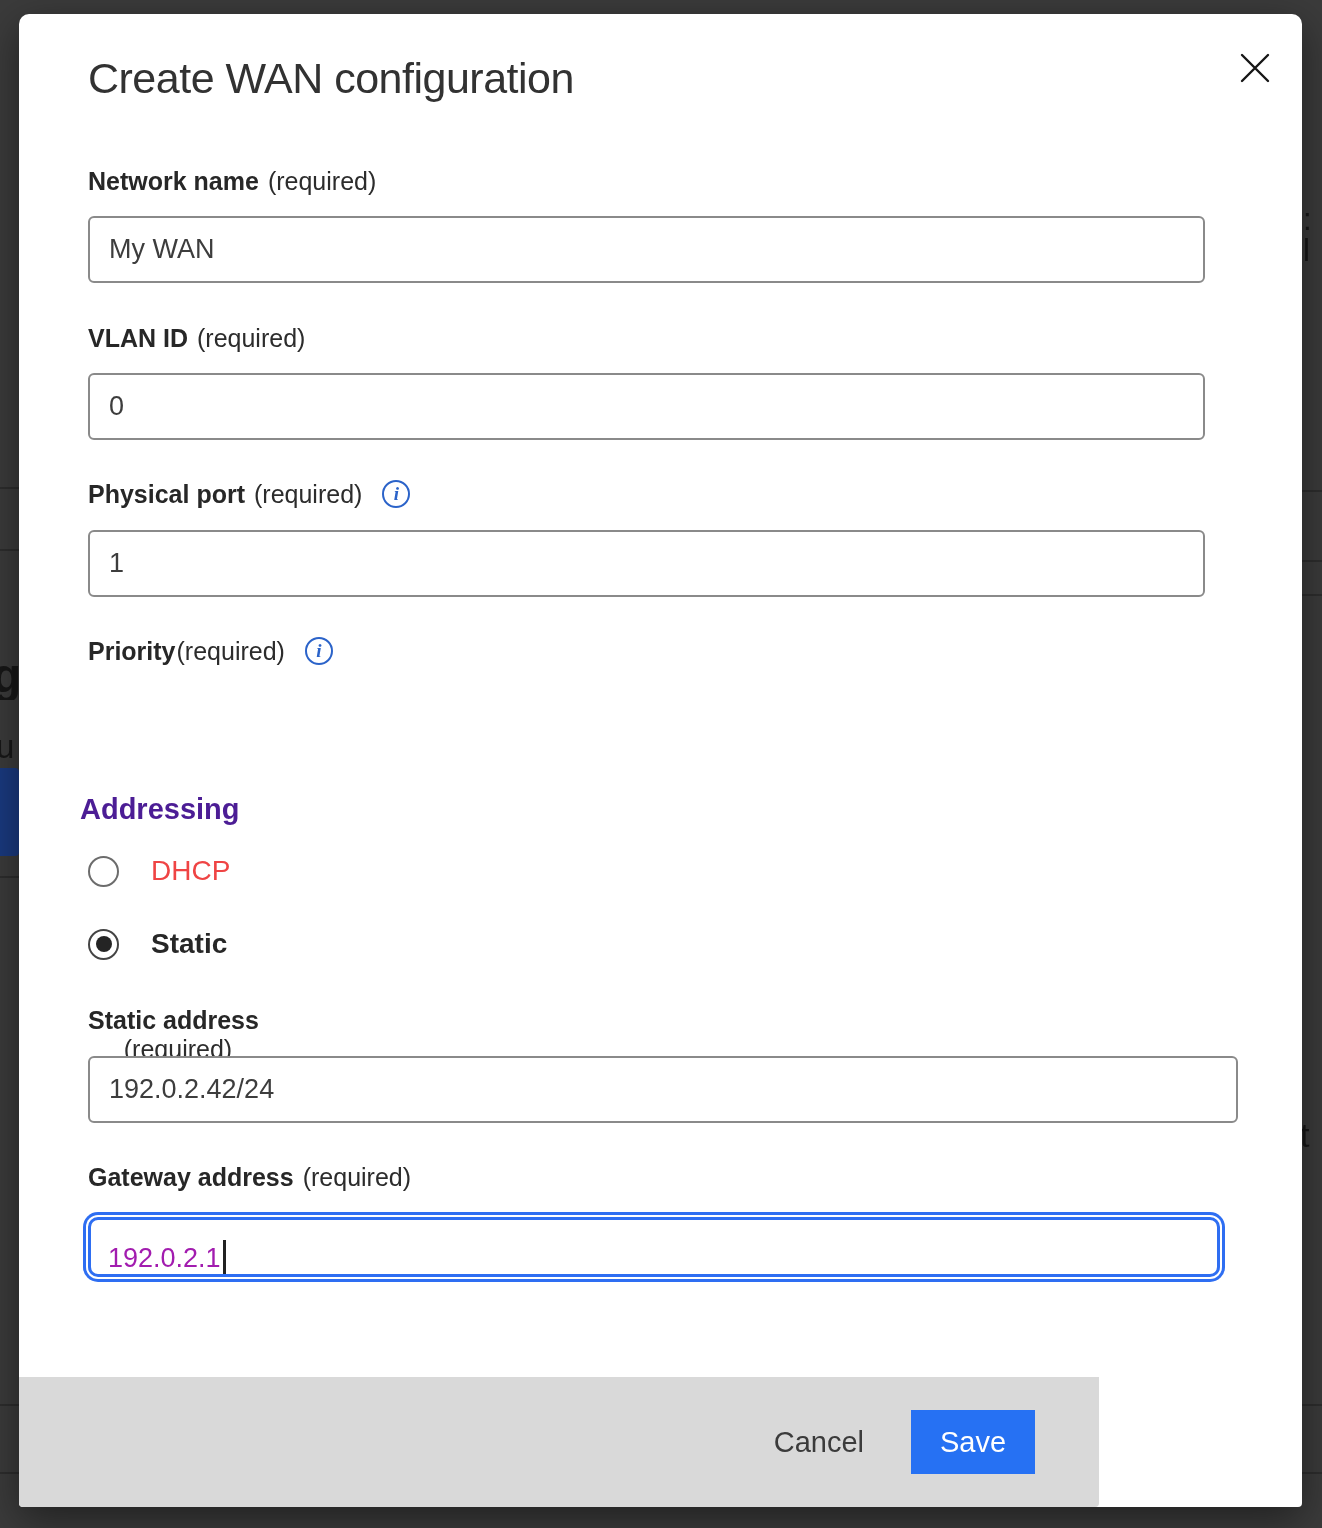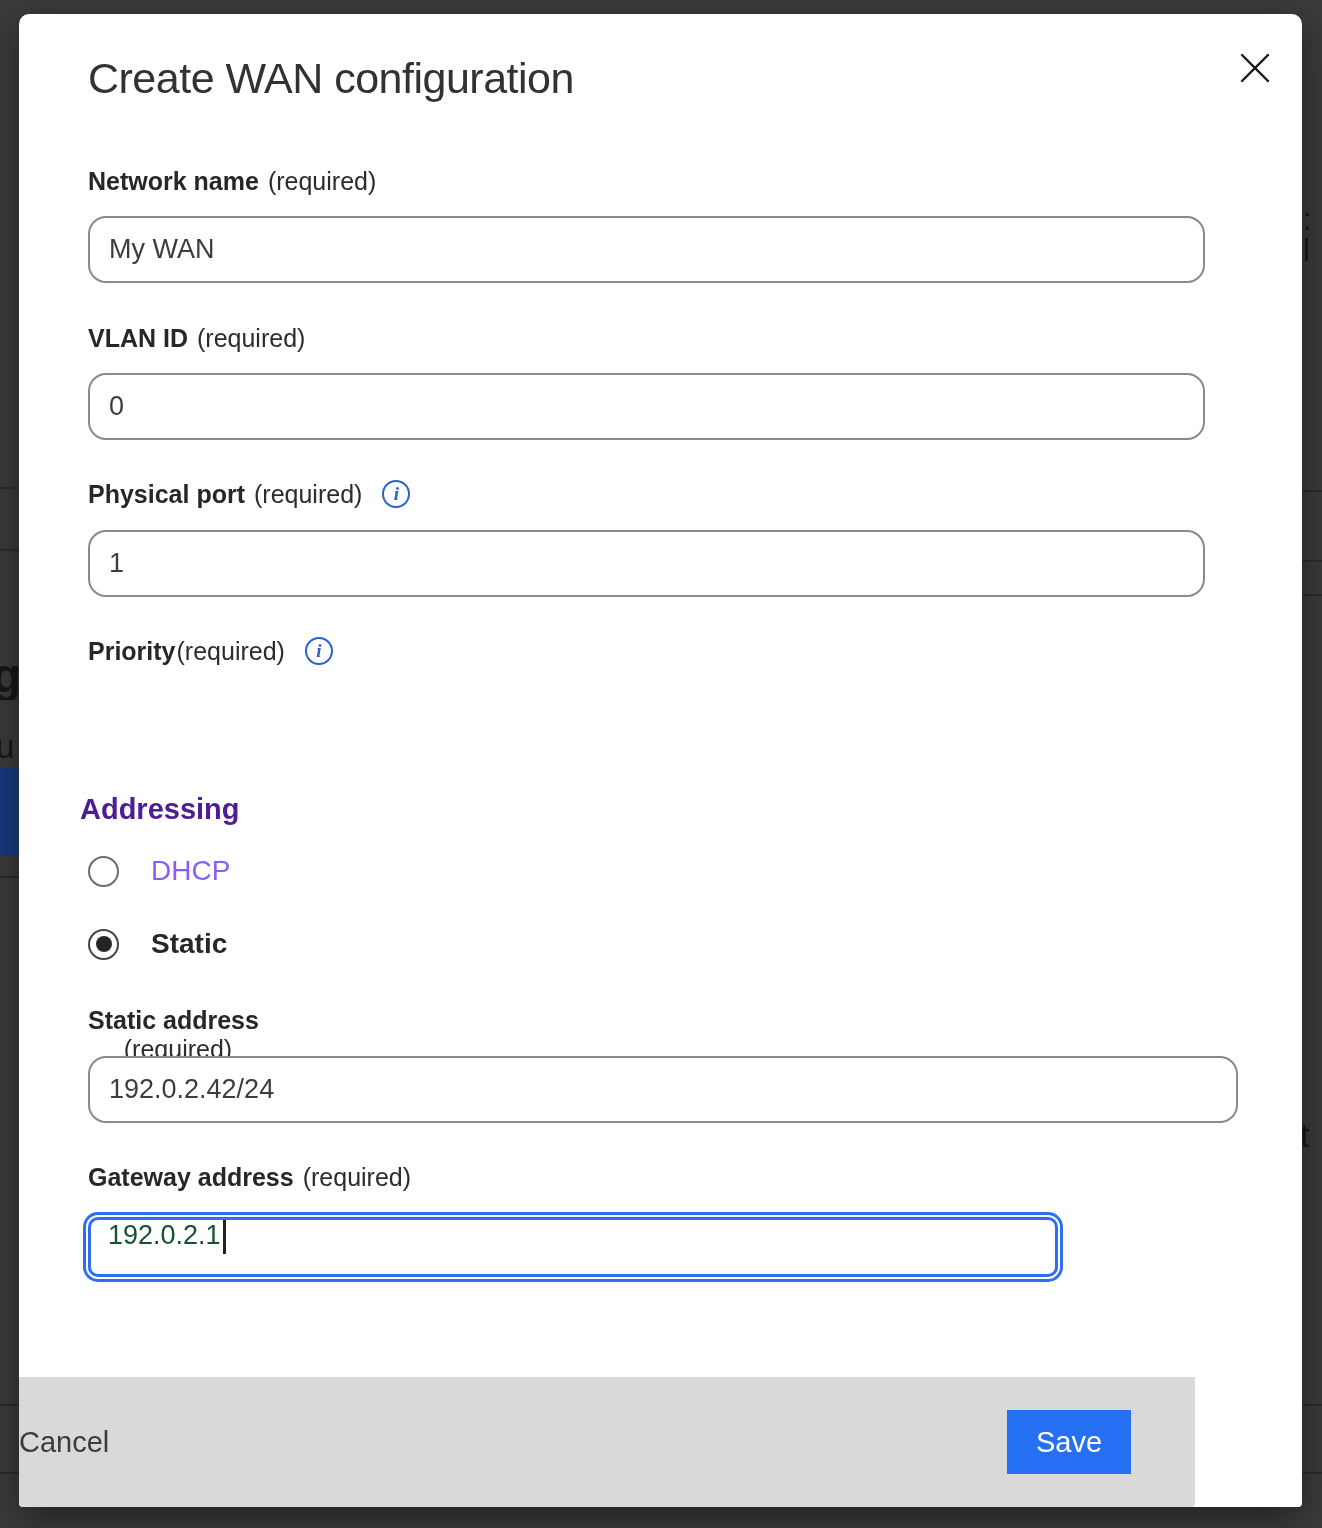--- a/index.html
+++ b/index.html
@@ -44,52 +44,52 @@
     width:28px; height:28px; margin-left:20px; border-radius:50%;
     border:2.5px solid #2b63c9; color:#2b63c9;
     display:inline-flex; align-items:center; justify-content:center;
     font-family:"Liberation Serif","DejaVu Serif",serif;
     font-style:italic; font-weight:600; font-size:19px; cursor:pointer;
     background:#fff;
   }
 
   .tb {
     position:absolute; left:69px; width:1117px; height:67px;
-    border:2px solid #8a8a8a; border-radius:18px; background:#fff;
+    border:2px solid #8a8a8a; border-radius:6px; background:#fff;
     padding:0 16px 0 19px; font-family:inherit;
     font-size:27px; color:#3d3d3d; outline:none;
   }
   .tb.wide { width:1150px; }
   .tb-focused {
-    position:absolute; left:69px; top:1203px; width:970px; height:60px;
+    position:absolute; left:69px; top:1203px; width:1132px; height:60px;
     border:3px solid #2e6ef2; border-radius:10px; background:#fff;
     box-shadow:0 0 0 2px #ffffff, 0 0 0 5px #2e6ef2;
-    display:flex; align-items:flex-start; padding-left:17px;
-    font-size:27px; color:#14532d; cursor:text;
+    display:flex; align-items:flex-end; padding-left:17px;
+    font-size:27px; color:#a21caf; cursor:text;
   }
   .caret { display:inline-block; width:3px; height:34px; background:#222; margin-left:2px; }
 
   .section-heading {
     position:absolute; left:61px; top:779px;
     font-size:29px; font-weight:700; color:#4c1d95;
   }
   .radio-row { position:absolute; left:69px; display:flex; align-items:center; cursor:pointer; }
   .radio {
     width:31px; height:31px; border-radius:50%; background:#fff;
     border:2.5px solid #6c6c6c; display:flex; align-items:center; justify-content:center;
   }
   .radio.checked { border-color:#444; }
   .radio-dot { width:16px; height:16px; border-radius:50%; background:#242424; }
-  .radio-label { margin-left:32px; font-size:28px; color:#8b5cf6; }
+  .radio-label { margin-left:32px; font-size:28px; color:#ef4444; }
   .radio-label.bold { font-weight:700; color:#272727; }
 
   .footer {
-    position:absolute; left:0; top:1363px; width:1176px; height:130px;
+    position:absolute; left:0; top:1363px; width:1080px; height:130px;
     background:#d9d9d9; border-radius:0 0 4px 4px;
-    display:flex; align-items:center; justify-content:space-between;
+    display:flex; align-items:center; justify-content:flex-end;
     gap:47px; padding-right:64px;
   }
   .cancel-btn {
     background:transparent; border:none; font-family:inherit;
     font-size:29px; color:#3b3b3b; cursor:pointer;
   }
   .save-btn {
     width:124px; height:64px; border:none; border-radius:0;
     background:#2671f3; color:#ffffff; font-family:inherit;
     font-size:29px; cursor:pointer;

